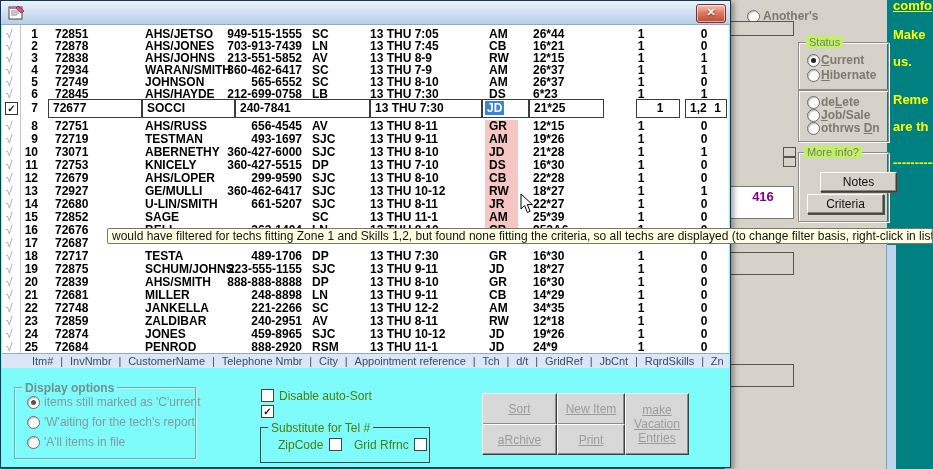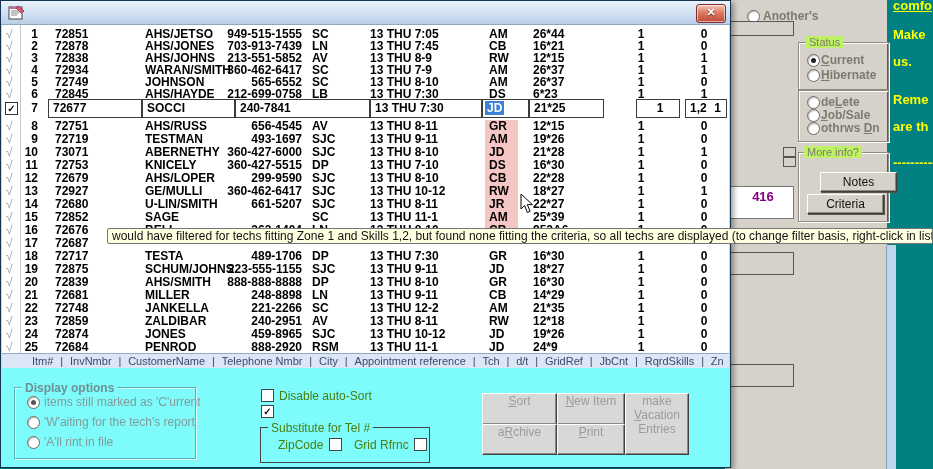--- a/index.html
+++ b/index.html
@@ -79,21 +79,21 @@
   .bottom-panel{position:absolute;left:1px;top:367px;width:727px;height:98px;background:#7efcfc;}
   .cyan-group{position:absolute;border:1px solid #55b5b5;box-shadow:1px 1px 0 #d9ffff, inset 1px 1px 0 #d9ffff;}
   .cyan-grouplabel{position:absolute;background:#7efcfc;padding:0 3px;white-space:nowrap;}
   .dopt-label{color:#6f9191;font:bold 12px "Liberation Sans",sans-serif;}
   .dopt-item{position:absolute;color:#849a9a;font:12px "Liberation Sans",sans-serif;white-space:nowrap;}
   .cb-box{position:absolute;width:11px;height:11px;background:#fff;border:1px solid #444;
           font:bold 10px "Liberation Sans",sans-serif;line-height:11px;text-align:center;color:#111;}
   .cb-label{position:absolute;color:#4d7c0f;font:12px "Liberation Sans",sans-serif;white-space:nowrap;}
   .dlg-btn{position:absolute;background:#d8d8d8;border:1px solid #404040;border-top-color:#fff;border-left-color:#fff;
            box-shadow:inset -1px -1px 0 #8a8a8a;color:#9c9c9c;font:12px "Liberation Sans",sans-serif;
-           display:flex;justify-content:center;text-align:center;line-height:14px;}
+           display:flex;align-items:center;justify-content:center;text-align:center;line-height:14px;text-decoration:underline;}
   u{text-decoration:underline;}
 </style>
 </head>
 <body>
 
 <div id="stage">
 
   <div class="desktop-notes" id="desktop-notes">
       <span style="top: -2px; text-decoration: underline;">comfo</span>
       <span style="top: 27px;">Make</span>
@@ -459,21 +459,21 @@
           </div>
           <div class="lrow" style="top: 276px; height: 13px;">
             <span class="c-check">√</span>
             <span class="c-num">22</span>
             <span class="c-inv">72748</span>
             <span class="c-name">JANKELLA</span>
             <span class="c-phone">221-2266</span>
             <span class="c-city">SC</span>
             <span class="c-appt">13 THU 12-2</span>
             <span class="c-tch">AM</span>
-            <span class="c-grid">21*35</span>
+            <span class="c-grid">34*35</span>
             <span class="c-jb">1</span>
             <span class="c-skills"></span>
             <span class="c-zn">0</span>
           </div>
           <div class="lrow" style="top: 289px; height: 13px;">
             <span class="c-check">√</span>
             <span class="c-num">23</span>
             <span class="c-inv">72859</span>
             <span class="c-name">ZALDIBAR</span>
             <span class="c-phone">240-2951</span>
@@ -546,21 +546,21 @@
 
     <div class="bottom-panel">
       <div class="cyan-group" style="left:12px;top:19px;width:180px;height:70px;"></div>
       <span class="cyan-grouplabel dopt-label" style="left:20px;top:13px;">Display options</span>
       <div id="display-radios">
           <div class="radio disabled sel" style="left: 25px; top: 28px;"></div>
           <span class="dopt-item" style="left: 42px; top: 27px;">items still marked as 'C'urrent</span>
           <div class="radio disabled" style="left: 25px; top: 48px;"></div>
           <span class="dopt-item" style="left: 42px; top: 47px;">'W'aiting for the tech's report</span>
           <div class="radio disabled" style="left: 25px; top: 68px;"></div>
-          <span class="dopt-item" style="left: 42px; top: 67px;">'A'll rint in file</span>
+          <span class="dopt-item" style="left: 42px; top: 67px;">'A'll items in file</span>
         </div>
 
       <div class="cb-box" id="cb0-box" style="left:259px;top:21px;"></div>
       <span class="cb-label" style="left:277px;top:21px;">Disable auto-Sort</span>
       <div class="cb-box" id="cb1-box" style="left:259px;top:37px;">✓</div>
 
       <div class="cyan-group" style="left:258px;top:59px;width:168px;height:34px;border-color:#444;box-shadow:none;"></div>
       <span class="cyan-grouplabel cb-label" style="left:266px;top:53px;position:absolute;">Substitute for Tel #</span>
       <span class="cb-label" style="left:276px;top:70px;">ZipCode</span>
       <div class="cb-box" style="left:327px;top:70px;"></div>

